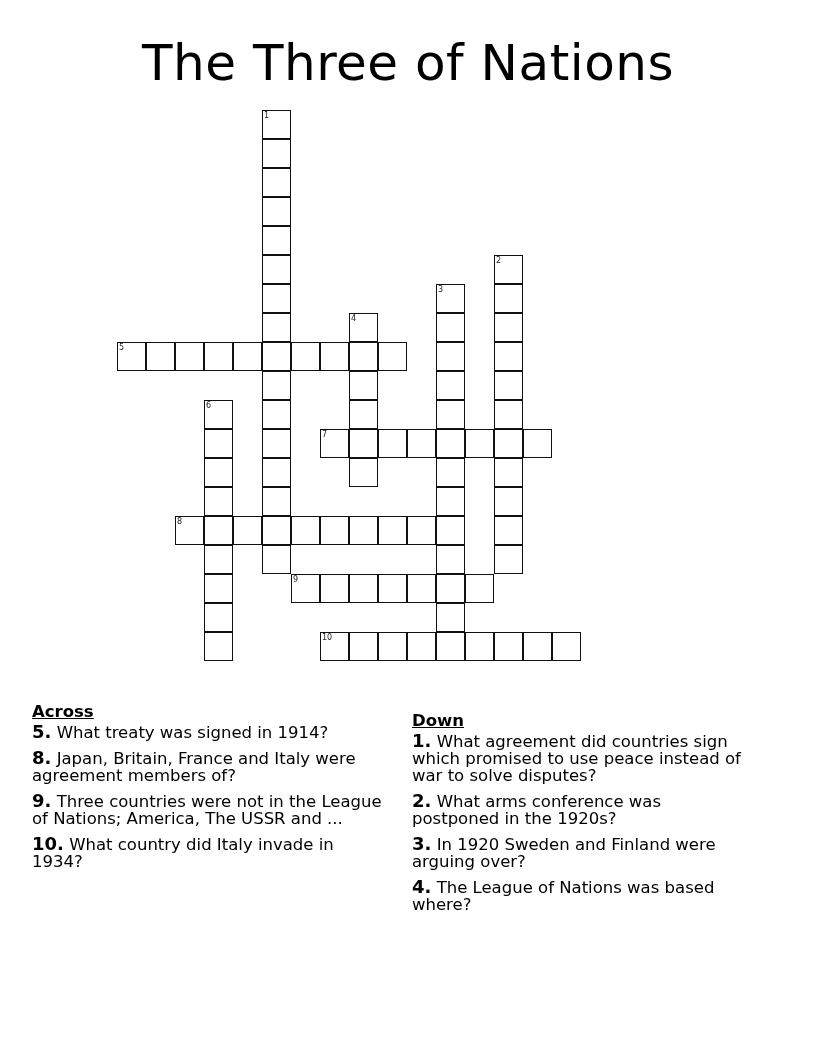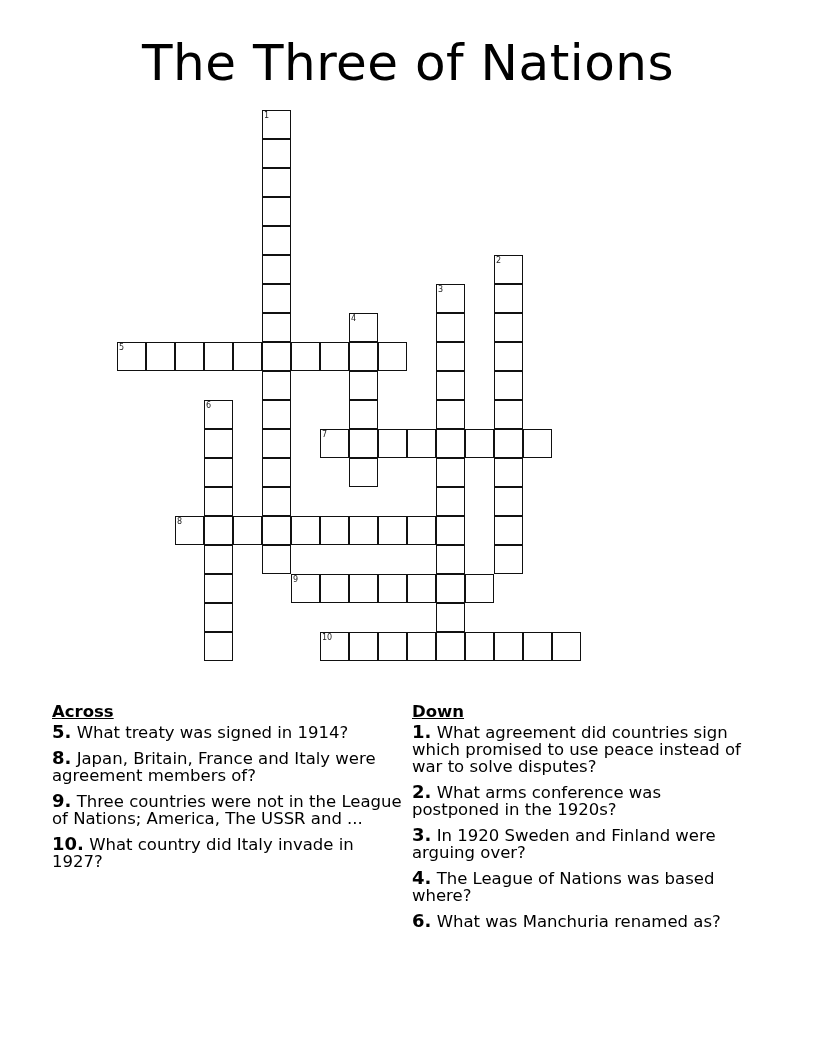--- a/index.html
+++ b/index.html
@@ -50,22 +50,22 @@
       line-height: 9px;
       color: #222;
       font-family: "DejaVu Sans", sans-serif;
     }
     .clues {
       position: absolute;
       top: 702px;
       font-size: 16.5px;
       line-height: 17px;
     }
-    .clues.across { left: 52px; width: 355px; }
-    .clues.down { left: 412px; width: 340px; }
+    .clues.across { left: 32px; width: 355px; }
+    .clues.down { left: 412px; width: 340px; margin-top: 9px; }
     .clues h2 {
       margin: 0 0 2px 0;
       font-size: 16.5px;
       font-weight: bold;
       text-decoration: underline;
       line-height: 19px;
     }
     .clue {
       margin: 0 0 8px 0;
     }
@@ -200,21 +200,21 @@
   <div class="clue">
     <span class="n">8</span><span class="n">.</span>
     <span>Japan, Britain, France and Italy were agreement members of?</span>
   </div>
   <div class="clue">
     <span class="n">9</span><span class="n">.</span>
     <span>Three countries were not in the League of Nations; America, The USSR and ...</span>
   </div>
   <div class="clue">
     <span class="n">10</span><span class="n">.</span>
-    <span>What country did Italy invade in 1927?</span>
+    <span>What country did Italy invade in 1934?</span>
   </div>
 </div>
 
 <div class="clues down">
   <h2>Down</h2>
   <div class="clue">
     <span class="n">1</span><span class="n">.</span>
     <span>What agreement did countries sign which promised to use peace instead of war to solve disputes?</span>
   </div>
   <div class="clue">
@@ -222,17 +222,13 @@
     <span>What arms conference was postponed in the 1920s?</span>
   </div>
   <div class="clue">
     <span class="n">3</span><span class="n">.</span>
     <span>In 1920 Sweden and Finland were arguing over?</span>
   </div>
   <div class="clue">
     <span class="n">4</span><span class="n">.</span>
     <span>The League of Nations was based where?</span>
   </div>
-  <div class="clue">
-    <span class="n">6</span><span class="n">.</span>
-    <span>What was Manchuria renamed as?</span>
-  </div>
 </div>
 
 </body></html>

